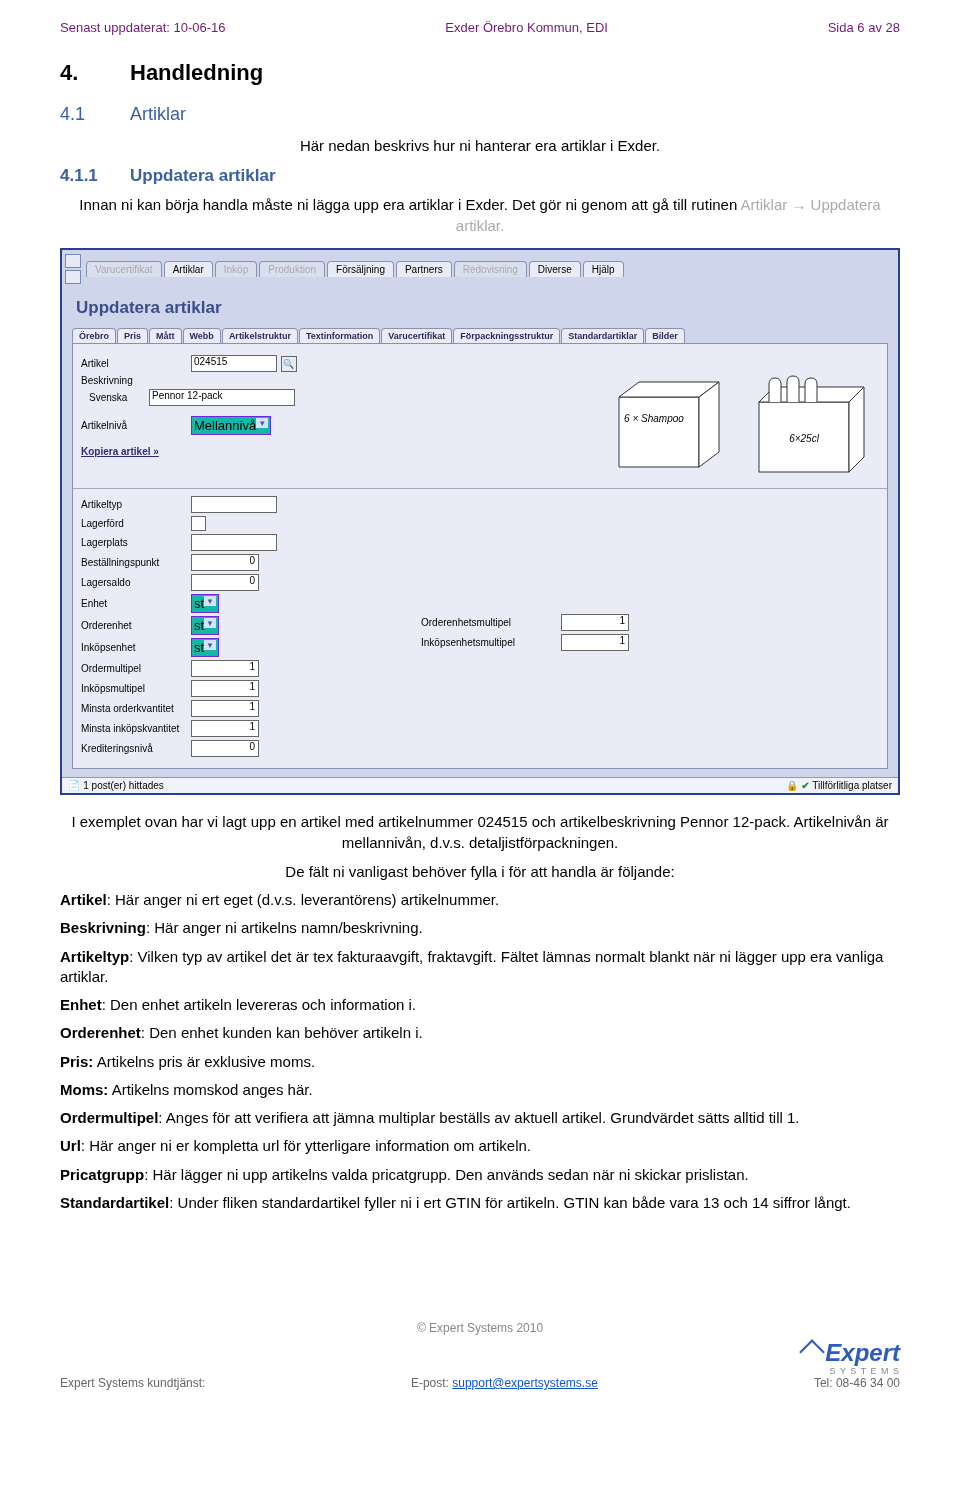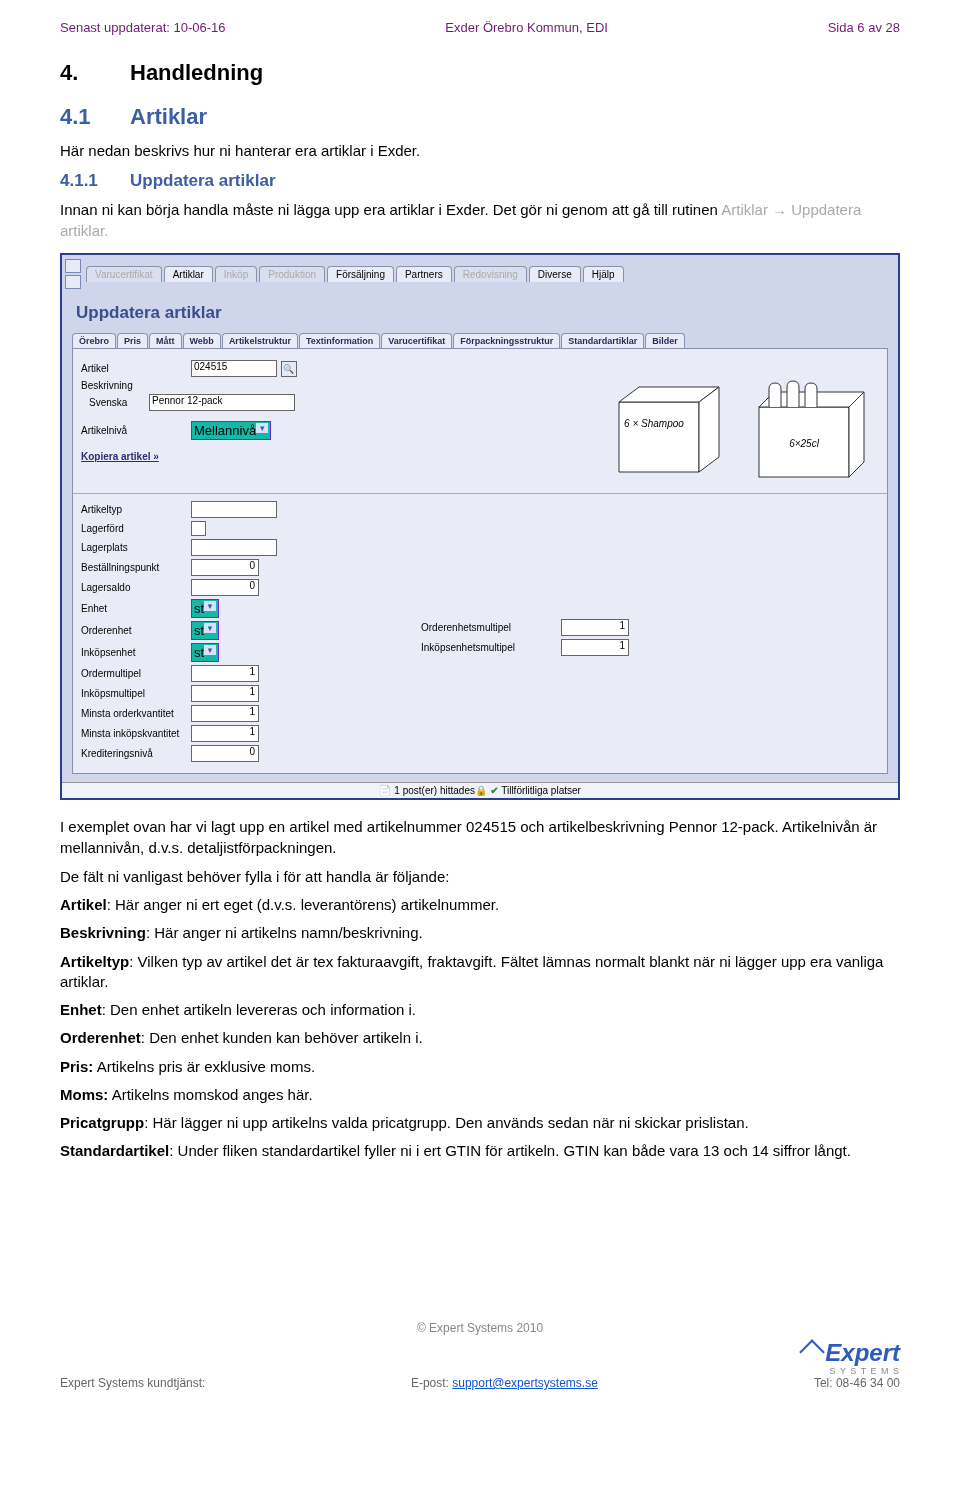--- a/index.html
+++ b/index.html
@@ -25,27 +25,27 @@
     color: #701a75;
     margin-bottom: 25px;
   }
   h1.sec {
     font-size: 22px;
     font-weight: bold;
     margin: 6px 0 18px 0;
   }
   h1.sec .num { display:inline-block; width:70px; }
   h2.sec {
-    font-size: 22px;
-    font-weight: bold;
+    font-size: 18px;
+    font-weight: normal;
     color: #3b5fa3;
     margin: 8px 0 10px 0;
   }
   h2.sec .num { display:inline-block; width:70px; }
-  .body-text { font-size: 15px; line-height: 1.4; margin: 8px 0; }
+  .body-text { font-size: 15px; line-height: 1.4; margin: 8px 0; text-align: center; }
   h3.sec {
     font-size: 17px;
     font-weight: bold;
     color: #3b5fa3;
     margin: 10px 0 8px 0;
   }
   h3.sec .num { display:inline-block; width:70px; }
   .routine { color:#aaa; }
 
   
@@ -103,21 +103,21 @@
   .mag { width:14px;height:14px;border:1px solid #666;background:#e6eaf5;margin-left:4px;display:flex;align-items:center;justify-content:center;font-size:9px;}
   .sel { border:1px solid #6d28d9;background:#14b8a6;height:17px;font-size:13px;padding:0 14px 0 2px;position:relative;display:inline-flex;align-items:center;}
   .sel::after{content:"▾";position:absolute;right:2px;top:1px;font-size:9px;color:#3b5fa3;background:#d4e3f7;width:12px;text-align:center;}
   .link-kopiera { color:#2b2b7a; font-weight:bold; text-decoration:underline; font-size:10px; margin:8px 0 4px 0; display:inline-block;}
   .divider { border-top:1px solid #aab; margin:4px -8px;}
   .two-col { display:flex; }
   .colA{ flex:0 0 260px;}
   .colB{ flex:1; padding-left:80px;}
   .num-in { border:1px solid #666;background:#fff;height:15px;width:60px;text-align:right;padding:0 3px;font-size:10px;display:inline-block;}
   .chk { width:13px;height:13px;border:1px solid #666;background:#fff;display:inline-block;}
-  .statusbar { background:#f1f3fa;border-top:1px solid #999;display:flex;justify-content:center;padding:2px 6px;font-size:10px;}
+  .statusbar { background:#f1f3fa;border-top:1px solid #999;display:flex;justify-content:space-between;padding:2px 6px;font-size:10px;}
   .status-right span.lock{color:#d4a000;}
   .status-right span.ok{color:#2a8a2a;font-weight:bold;}
   .boxes-svg { width:280px; }
   .glossary p { margin:8px 0; font-size:15px; line-height:1.35;}
   .glossary b { font-weight:bold; }
   .doc-footer {
     position:absolute;
     bottom:10px;
     left:30px; right:30px;
     font-size:12px;
@@ -340,20 +340,22 @@
   <p class="body-text">De fält ni vanligast behöver fylla i för att handla är följande:</p>
 
   <div class="glossary">
     <p><b>Artikel</b><span>: Här anger ni ert eget (d.v.s. leverantörens) artikelnummer.</span></p>
     <p><b>Beskrivning</b><span>: Här anger ni artikelns namn/beskrivning.</span></p>
     <p><b>Artikeltyp</b><span>: Vilken typ av artikel det är tex fakturaavgift, fraktavgift. Fältet lämnas normalt blankt när ni lägger upp era vanliga artiklar.</span></p>
     <p><b>Enhet</b><span>: Den enhet artikeln levereras och information i.</span></p>
     <p><b>Orderenhet</b><span>: Den enhet kunden kan behöver artikeln i.</span></p>
     <p><b>Pris:</b><span> Artikelns pris är exklusive moms.</span></p>
     <p><b>Moms:</b><span> Artikelns momskod anges här.</span></p>
+    <p><b>Ordermultipel</b><span>: Anges för att verifiera att jämna multiplar beställs av aktuell artikel. Grundvärdet sätts alltid till 1.</span></p>
+    <p><b>Url</b><span>: Här anger ni er kompletta url för ytterligare information om artikeln.</span></p>
     <p><b>Pricatgrupp</b><span>: Här lägger ni upp artikelns valda pricatgrupp. Den används sedan när ni skickar prislistan.</span></p>
     <p><b>Standardartikel</b><span>: Under fliken standardartikel fyller ni i ert GTIN för artikeln. GTIN kan både vara 13 och 14 siffror långt.</span></p>
   </div>
 
   <div class="doc-footer">
     <div class="footer-top">© Expert Systems 2010</div>
     <div class="footer-row">
       <div>Expert Systems kundtjänst:</div>
       <div>
         <span>E-post: </span><a class="footer-link">support@expertsystems.se</a>

